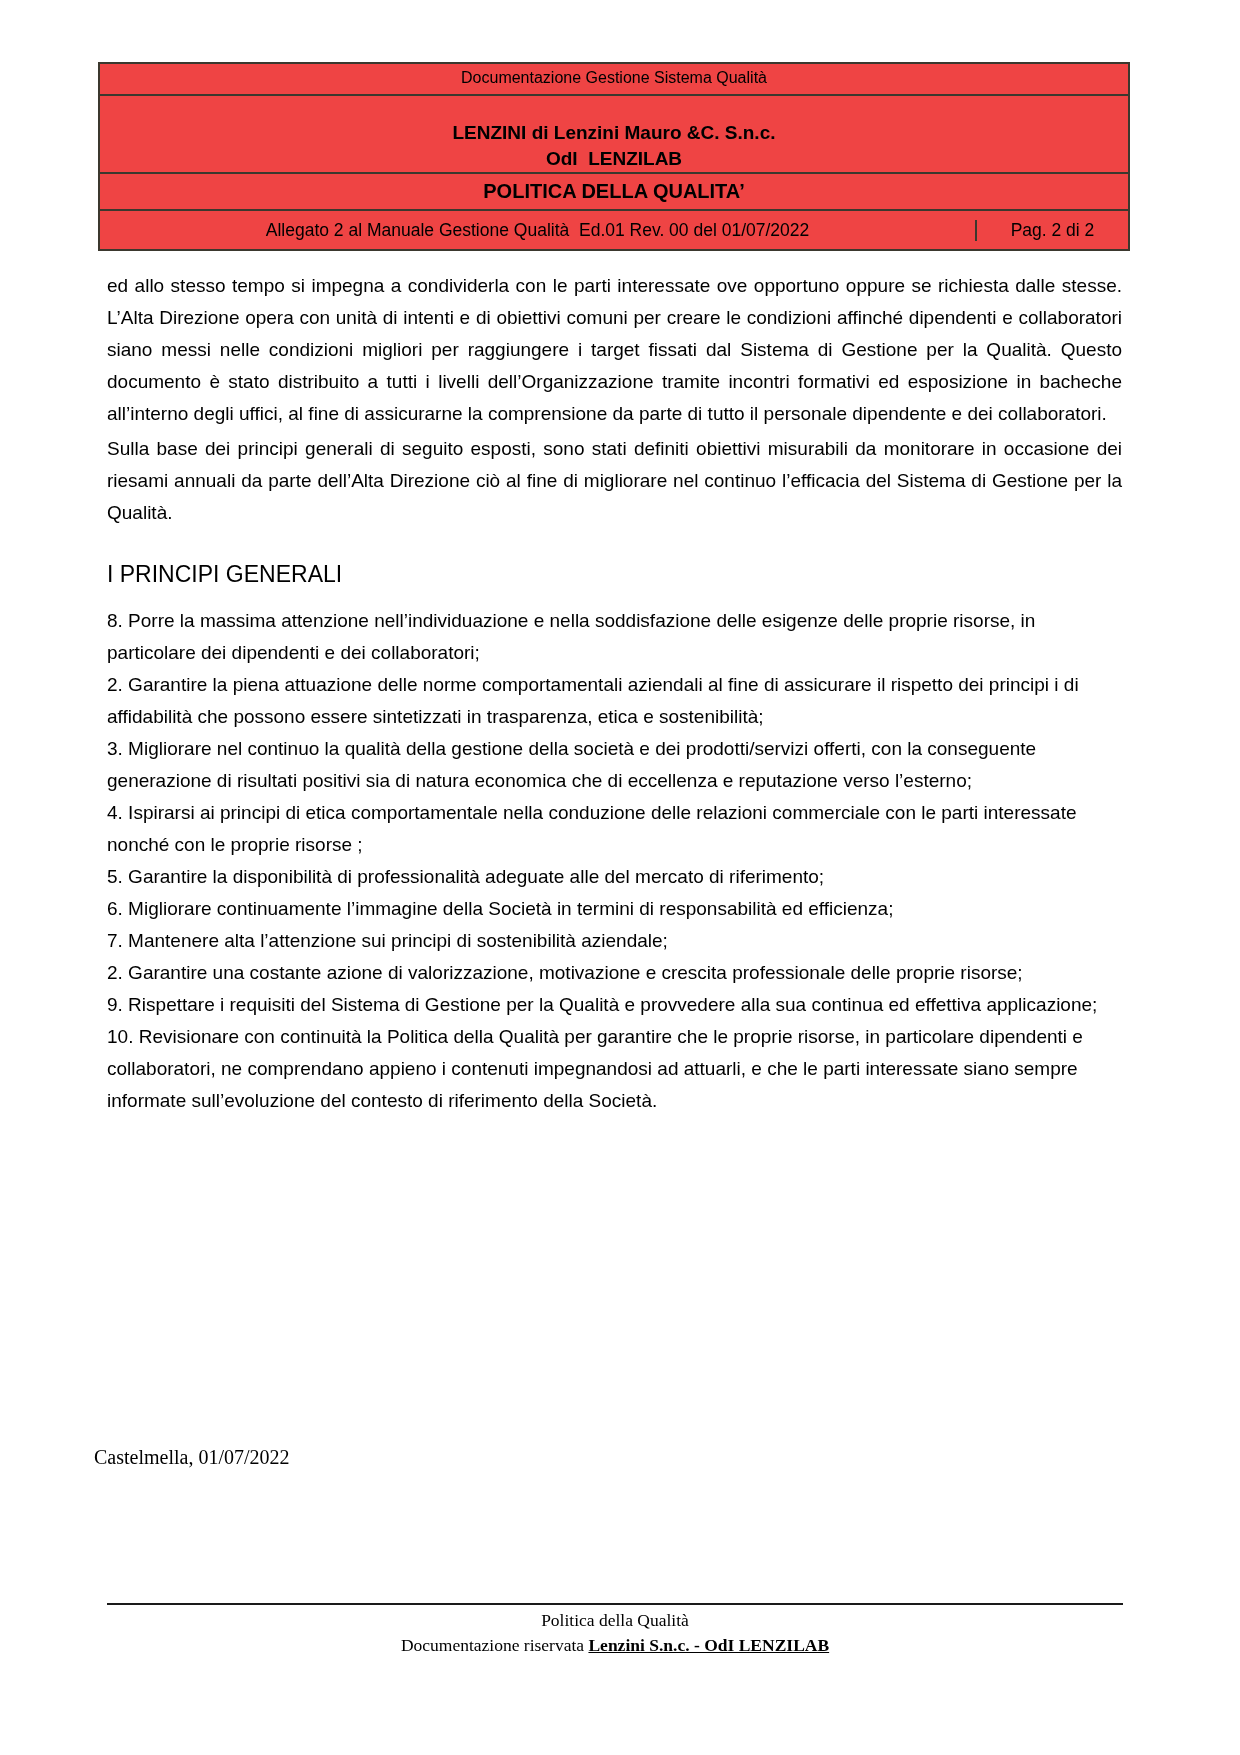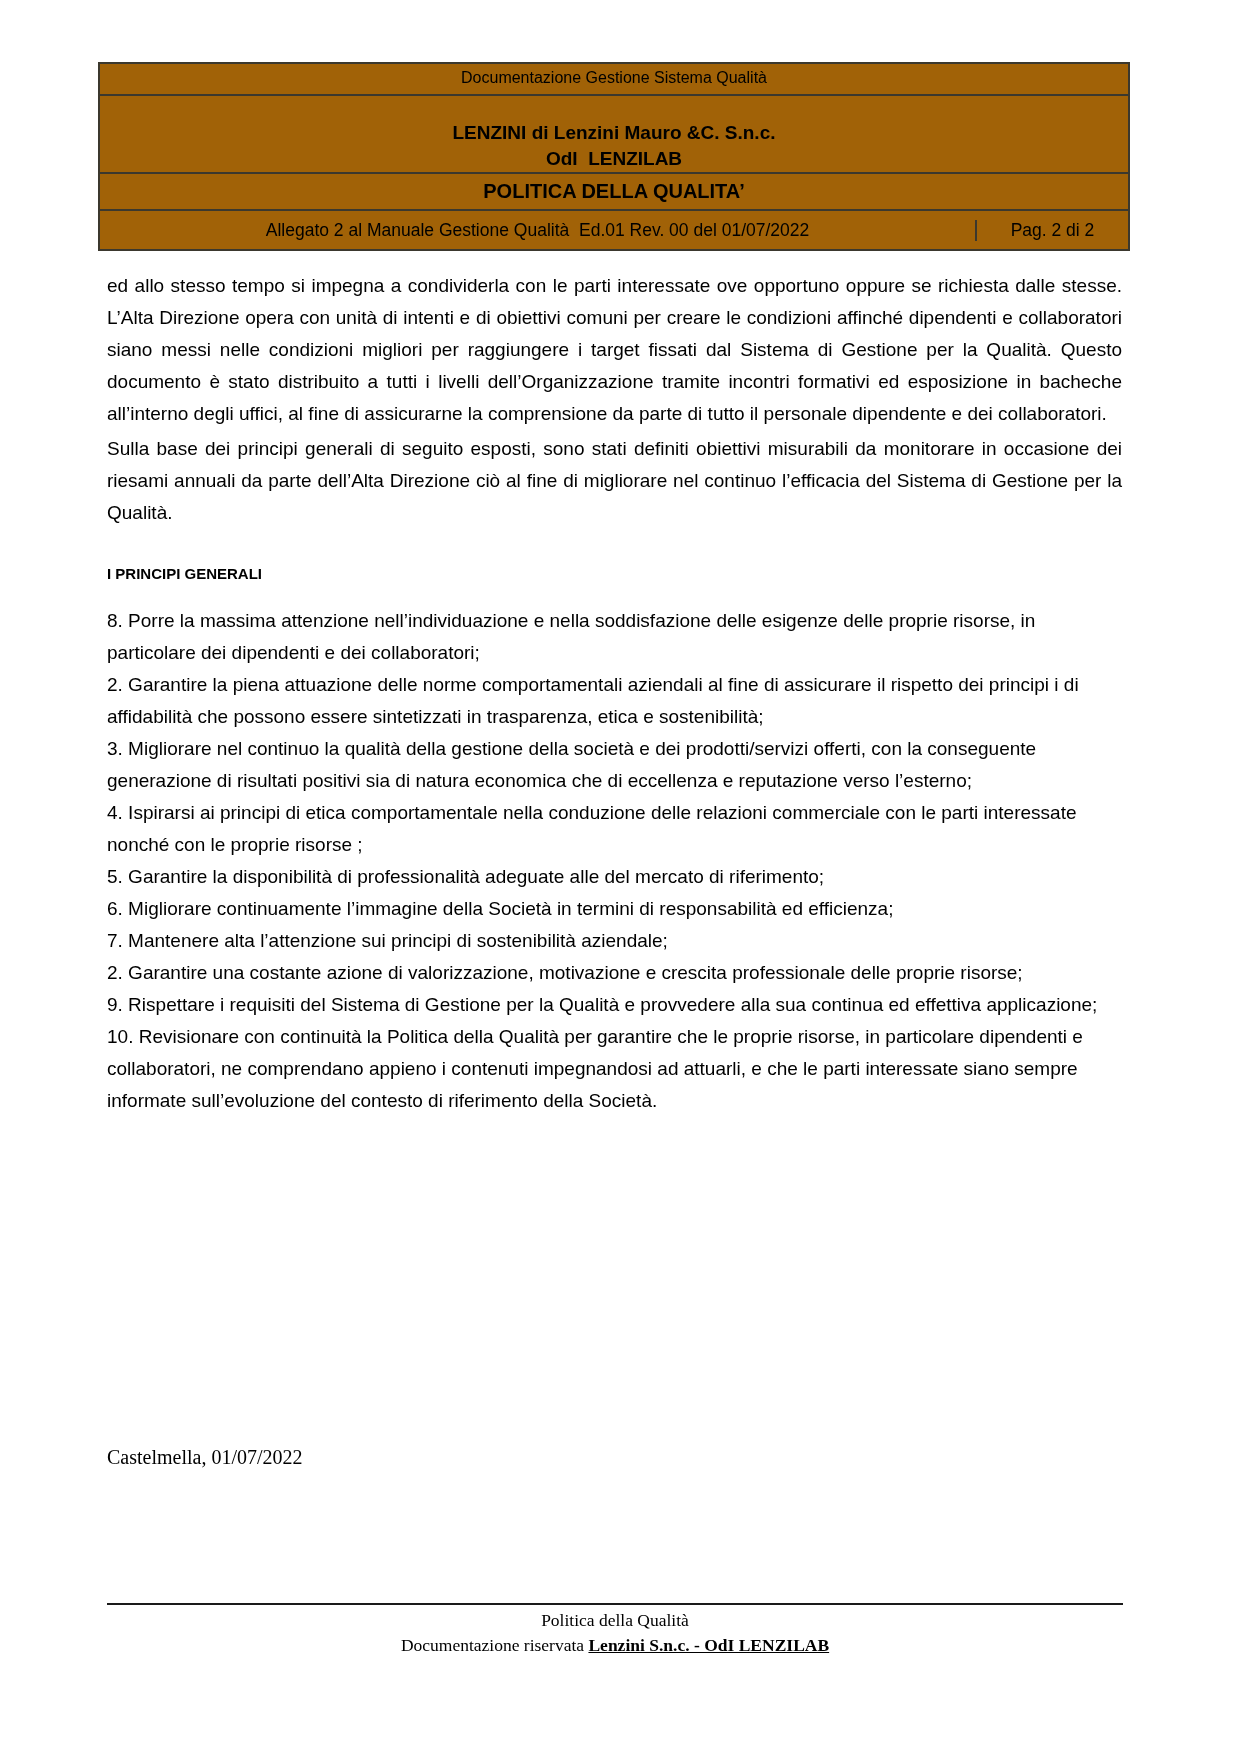--- a/index.html
+++ b/index.html
@@ -10,21 +10,21 @@
     font-family:"Liberation Sans",sans-serif;
     color:#000;
     overflow:hidden;
     margin:0 auto;
   }
   
   .hdr-table{
     position:absolute;left:98px;top:62px;width:1032px;
     border:2px solid #3b382e;
     box-sizing:border-box;
-    background:#a16207;
+    background:#ef4444;
     text-align:center;
   }
   .hdr-row{box-sizing:border-box;}
   .hdr-row1{
     height:30px;line-height:28px;font-size:16px;
   }
   .hdr-row2{
     height:78px;border-top:2px solid #3b382e;
     display:flex;flex-direction:column;justify-content:flex-end;
     font-weight:bold;font-size:19px;line-height:26px;
@@ -48,27 +48,27 @@
     box-sizing:border-box;
   }
   .pre{white-space:pre-wrap;}
   
   .body-text{
     position:absolute;left:107px;top:270px;width:1015px;
     font-size:19px;line-height:32px;
   }
   .body-text p{margin:0 0 3px 0;text-align:justify;}
   .section-heading{
-    font-weight:bold;font-size:15px;
+    font-weight:normal;font-size:23px;
     margin:29px 0 15px 0;
   }
   .principles p{margin:0;text-align:left;}
   
   .date-line{
-    position:absolute;left:107px;top:1446px;
+    position:absolute;left:94px;top:1446px;
     font-family:"Liberation Serif",serif;
     font-size:20px;
   }
   
   .footer{
     position:absolute;left:107px;top:1603px;width:1016px;
     text-align:center;
     font-family:"Liberation Serif",serif;
     font-size:17.5px;line-height:25px;
   }

